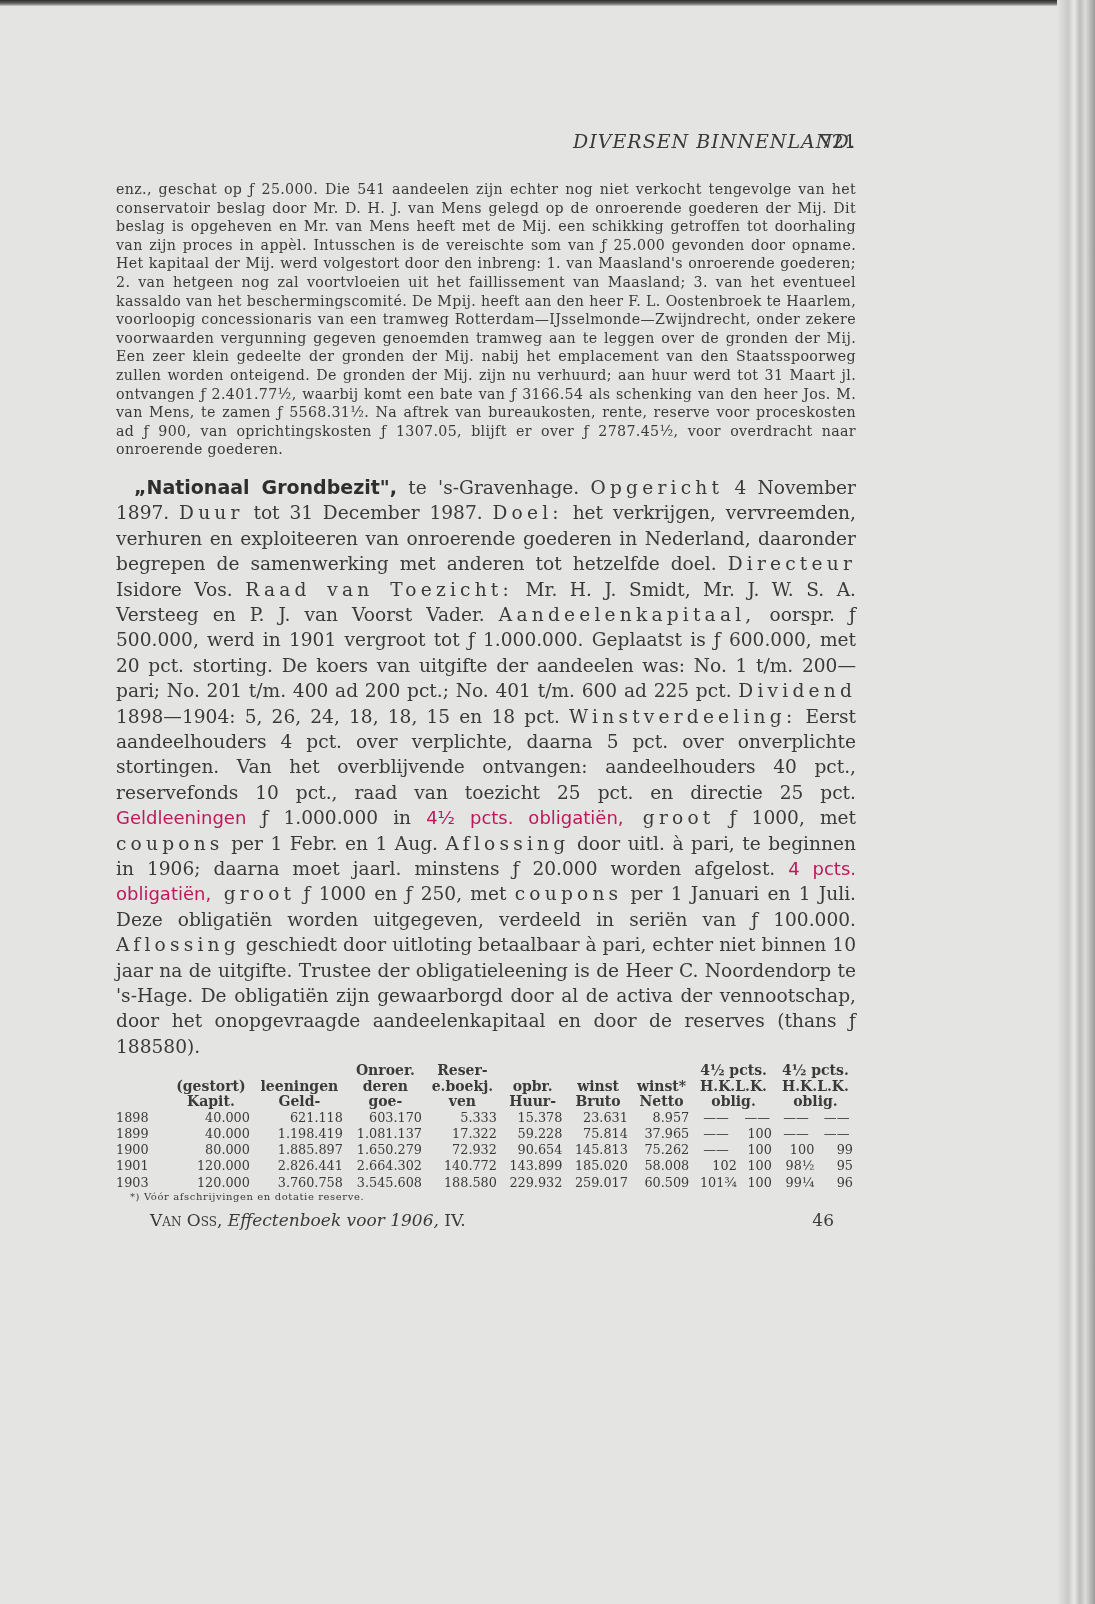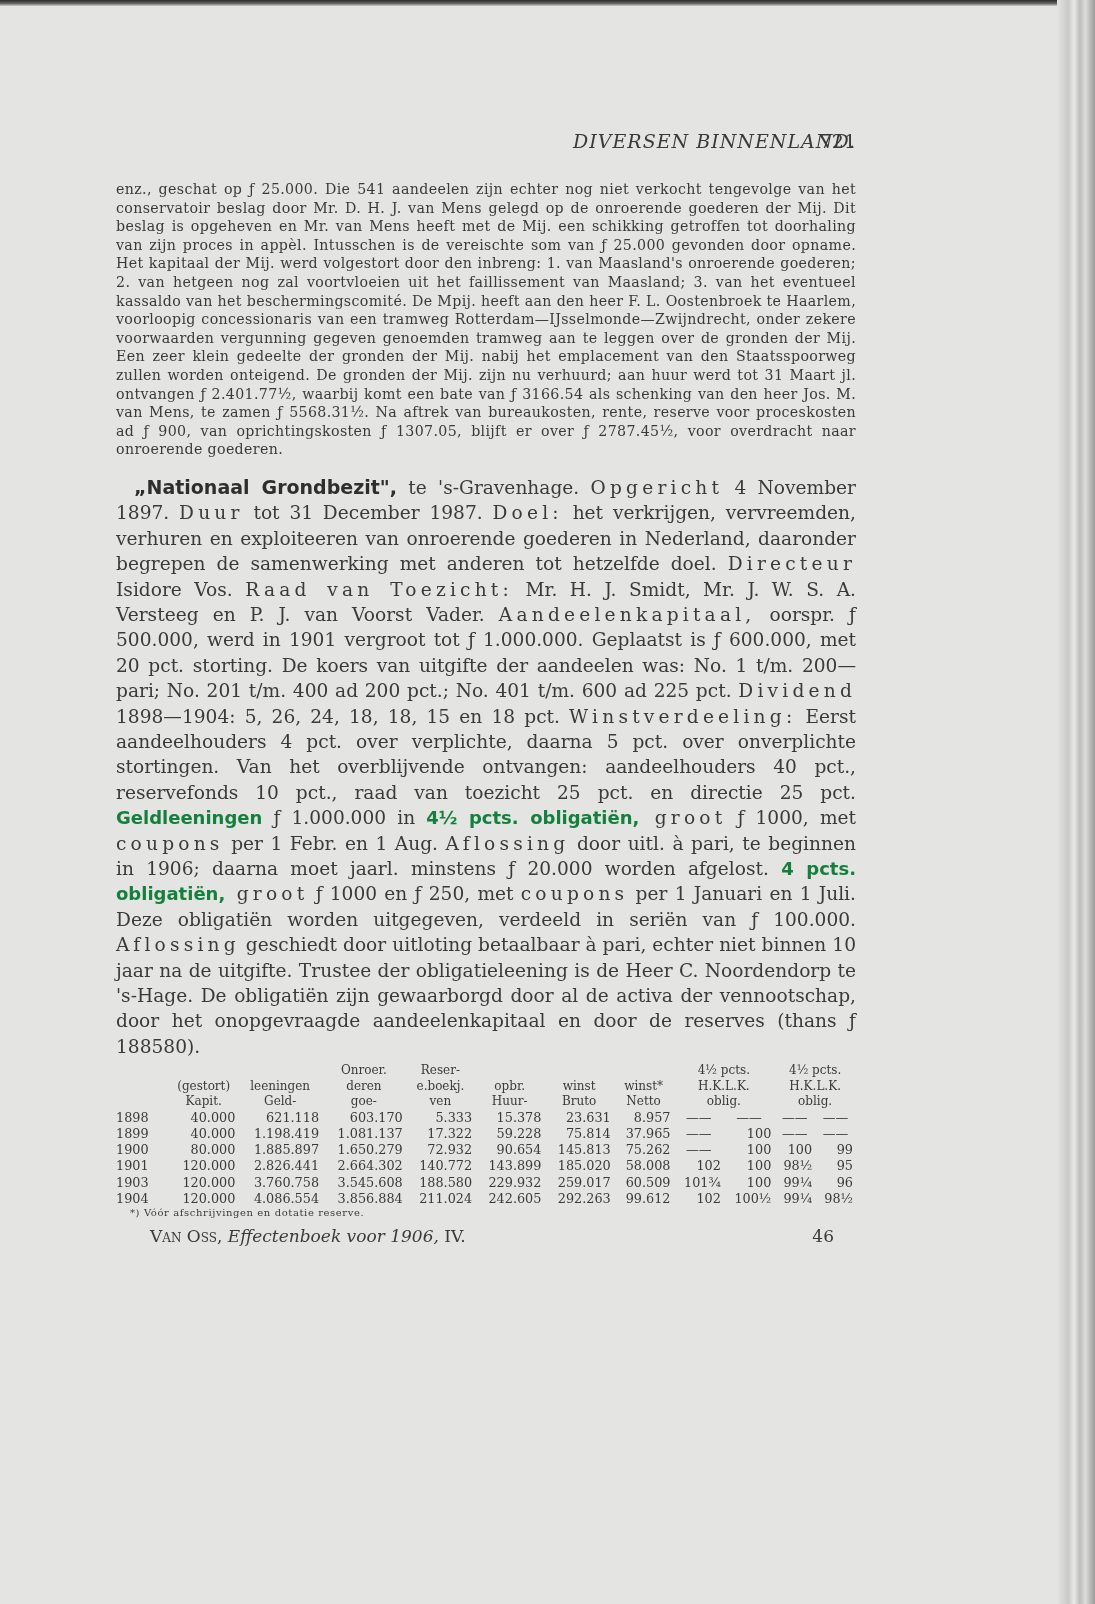--- a/index.html
+++ b/index.html
@@ -38,29 +38,29 @@
     font-size: 18.6px; line-height: 25.4px; text-align: justify;
     margin: 16px 0 0 0;
   }
   .company-name {
     font-family: "DejaVu Sans", "Liberation Sans", sans-serif;
     font-weight: bold; font-size: 19px; color: #2e2e2e;
     margin-left: 18px;
   }
   .sans-bold {
     font-family: "DejaVu Sans", "Liberation Sans", sans-serif;
-    font-weight: bold; font-size: 18px; color: #15803d;
+    font-weight: normal; font-size: 18px; color: #be185d;
   }
   .spaced { letter-spacing: 4.2px; }
   .fin-table {
     border-collapse: collapse; margin-top: 4px;
     font-size: 12.8px; line-height: 16.2px; width: 740px;
   }
   .fin-table th {
-    font-weight: normal; font-size: 12px; line-height: 15.5px;
+    font-weight: bold; font-size: 14px; line-height: 15.5px;
     vertical-align: bottom; padding: 0 3px; text-align: center;
   }
   .fin-table td { padding: 0 3px; text-align: right; white-space: nowrap; }
   .fin-table td.year { text-align: left; padding-left: 0; width: 50px; }
   .fin-table td.dash { text-align: center; }
   .footnote {
     font-size: 10px; letter-spacing: 0.6px; margin: 0 0 0 14px;
   }
   .footer {
     position: relative; margin-top: 8px; height: 26px; font-size: 17px;
@@ -192,34 +192,20 @@
           <td>3.545.608</td>
           <td>188.580</td>
           <td>229.932</td>
           <td>259.017</td>
           <td>60.509</td>
           <td>101¾</td>
           <td>100</td>
           <td>99¼</td>
           <td>96</td>
         </tr>
-        <tr>
-          <td class="year">1904</td>
-          <td>120.000</td>
-          <td>4.086.554</td>
-          <td>3.856.884</td>
-          <td>211.024</td>
-          <td>242.605</td>
-          <td>292.263</td>
-          <td>99.612</td>
-          <td>102</td>
-          <td>100½</td>
-          <td>99¼</td>
-          <td>98½</td>
-        </tr>
       </tbody>
   </table>
 
   <p class="footnote">*) Vóór afschrijvingen en dotatie reserve.</p>
 
   <div class="footer">
     <span class="footer-source"><span class="sc">Van Oss,</span> <i>Effectenboek voor 1906,</i> <span>IV.</span></span>
     <span class="footer-sig">46</span>
   </div>
 </div>

